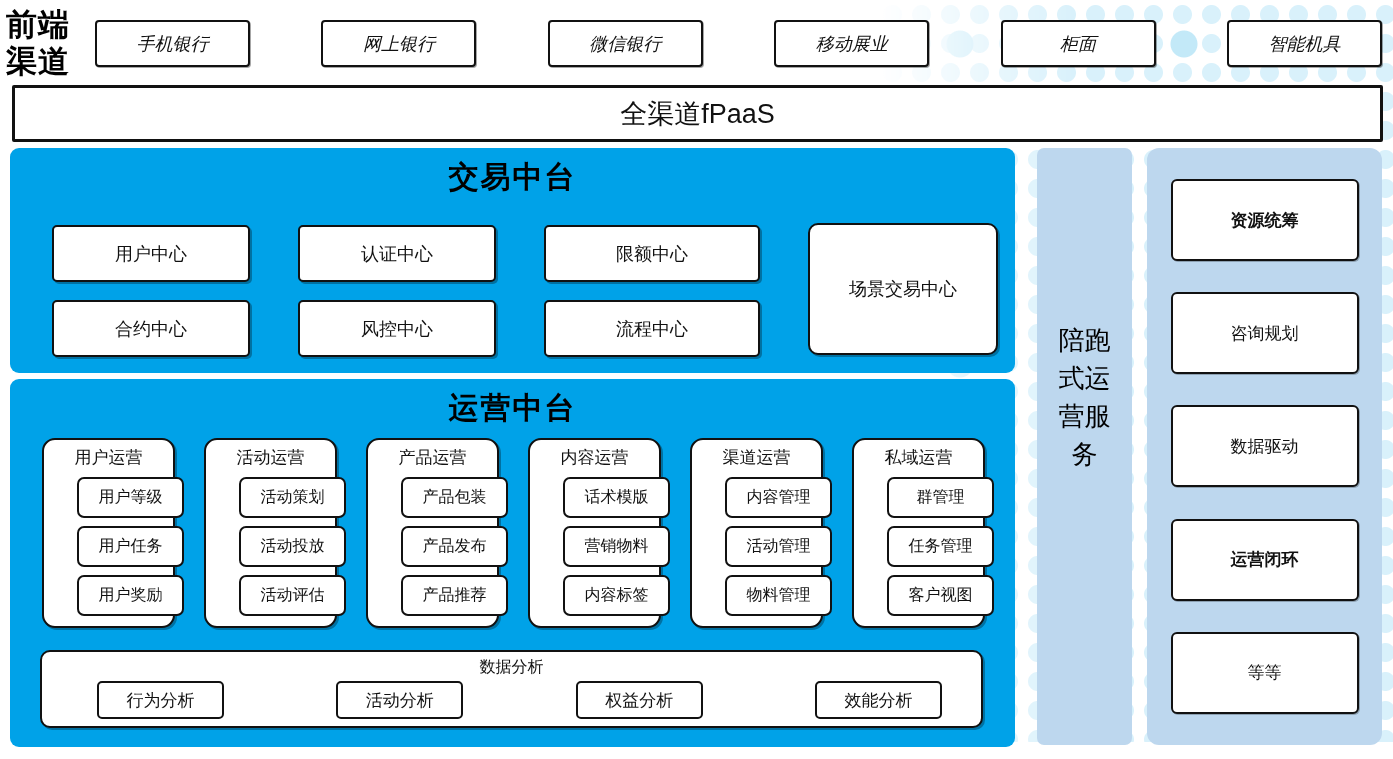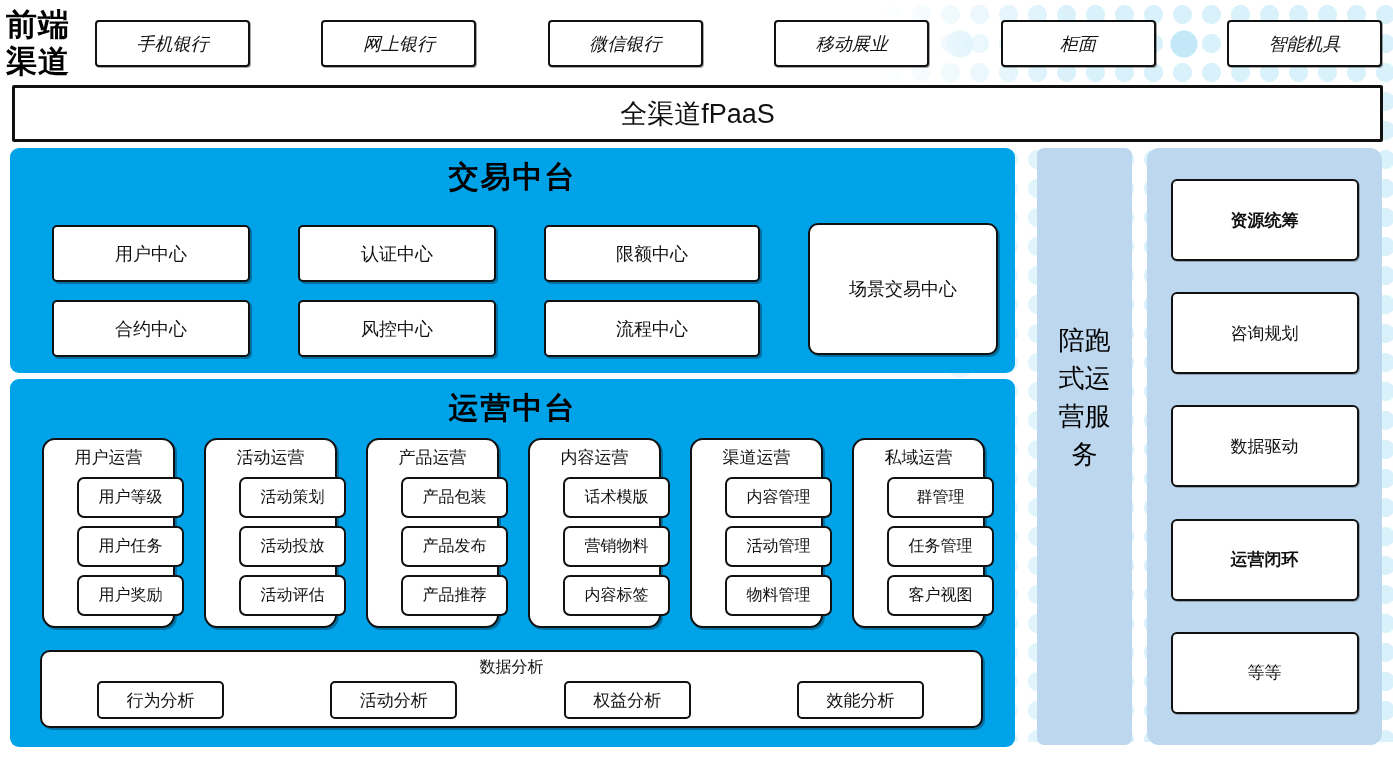--- a/index.html
+++ b/index.html
@@ -67,21 +67,21 @@
   .sub{width:107px;height:41px;border-radius:7px;font-size:16px;flex:none;margin-left:44px;}
 
   .analysis{
     position:absolute;left:30px;top:271px;width:943px;height:78px;
     background:#fff;border:2px solid #111;border-radius:10px;box-sizing:border-box;
     box-shadow:2px 2px 0 rgba(0,0,0,.3);
   }
   .analysis-title{text-align:center;font-size:16px;margin-top:5px;}
   .analysis-row{
     display:flex;justify-content:space-between;
-    padding:3px 57px 0 55px;
+    padding:3px 39px 0 55px;
   }
   .analysis-box{width:127px;height:38px;border-radius:5px;font-size:17px;}
 
   .sidebar{
     position:absolute;left:1037px;top:148px;width:95px;height:597px;
     background:#BDD7EE;border-radius:7px;
     display:flex;align-items:center;justify-content:center;padding-bottom:100px;box-sizing:border-box;
   }
   .sidebar-text{
     width:54px;font-size:26px;line-height:38px;text-align:center;

